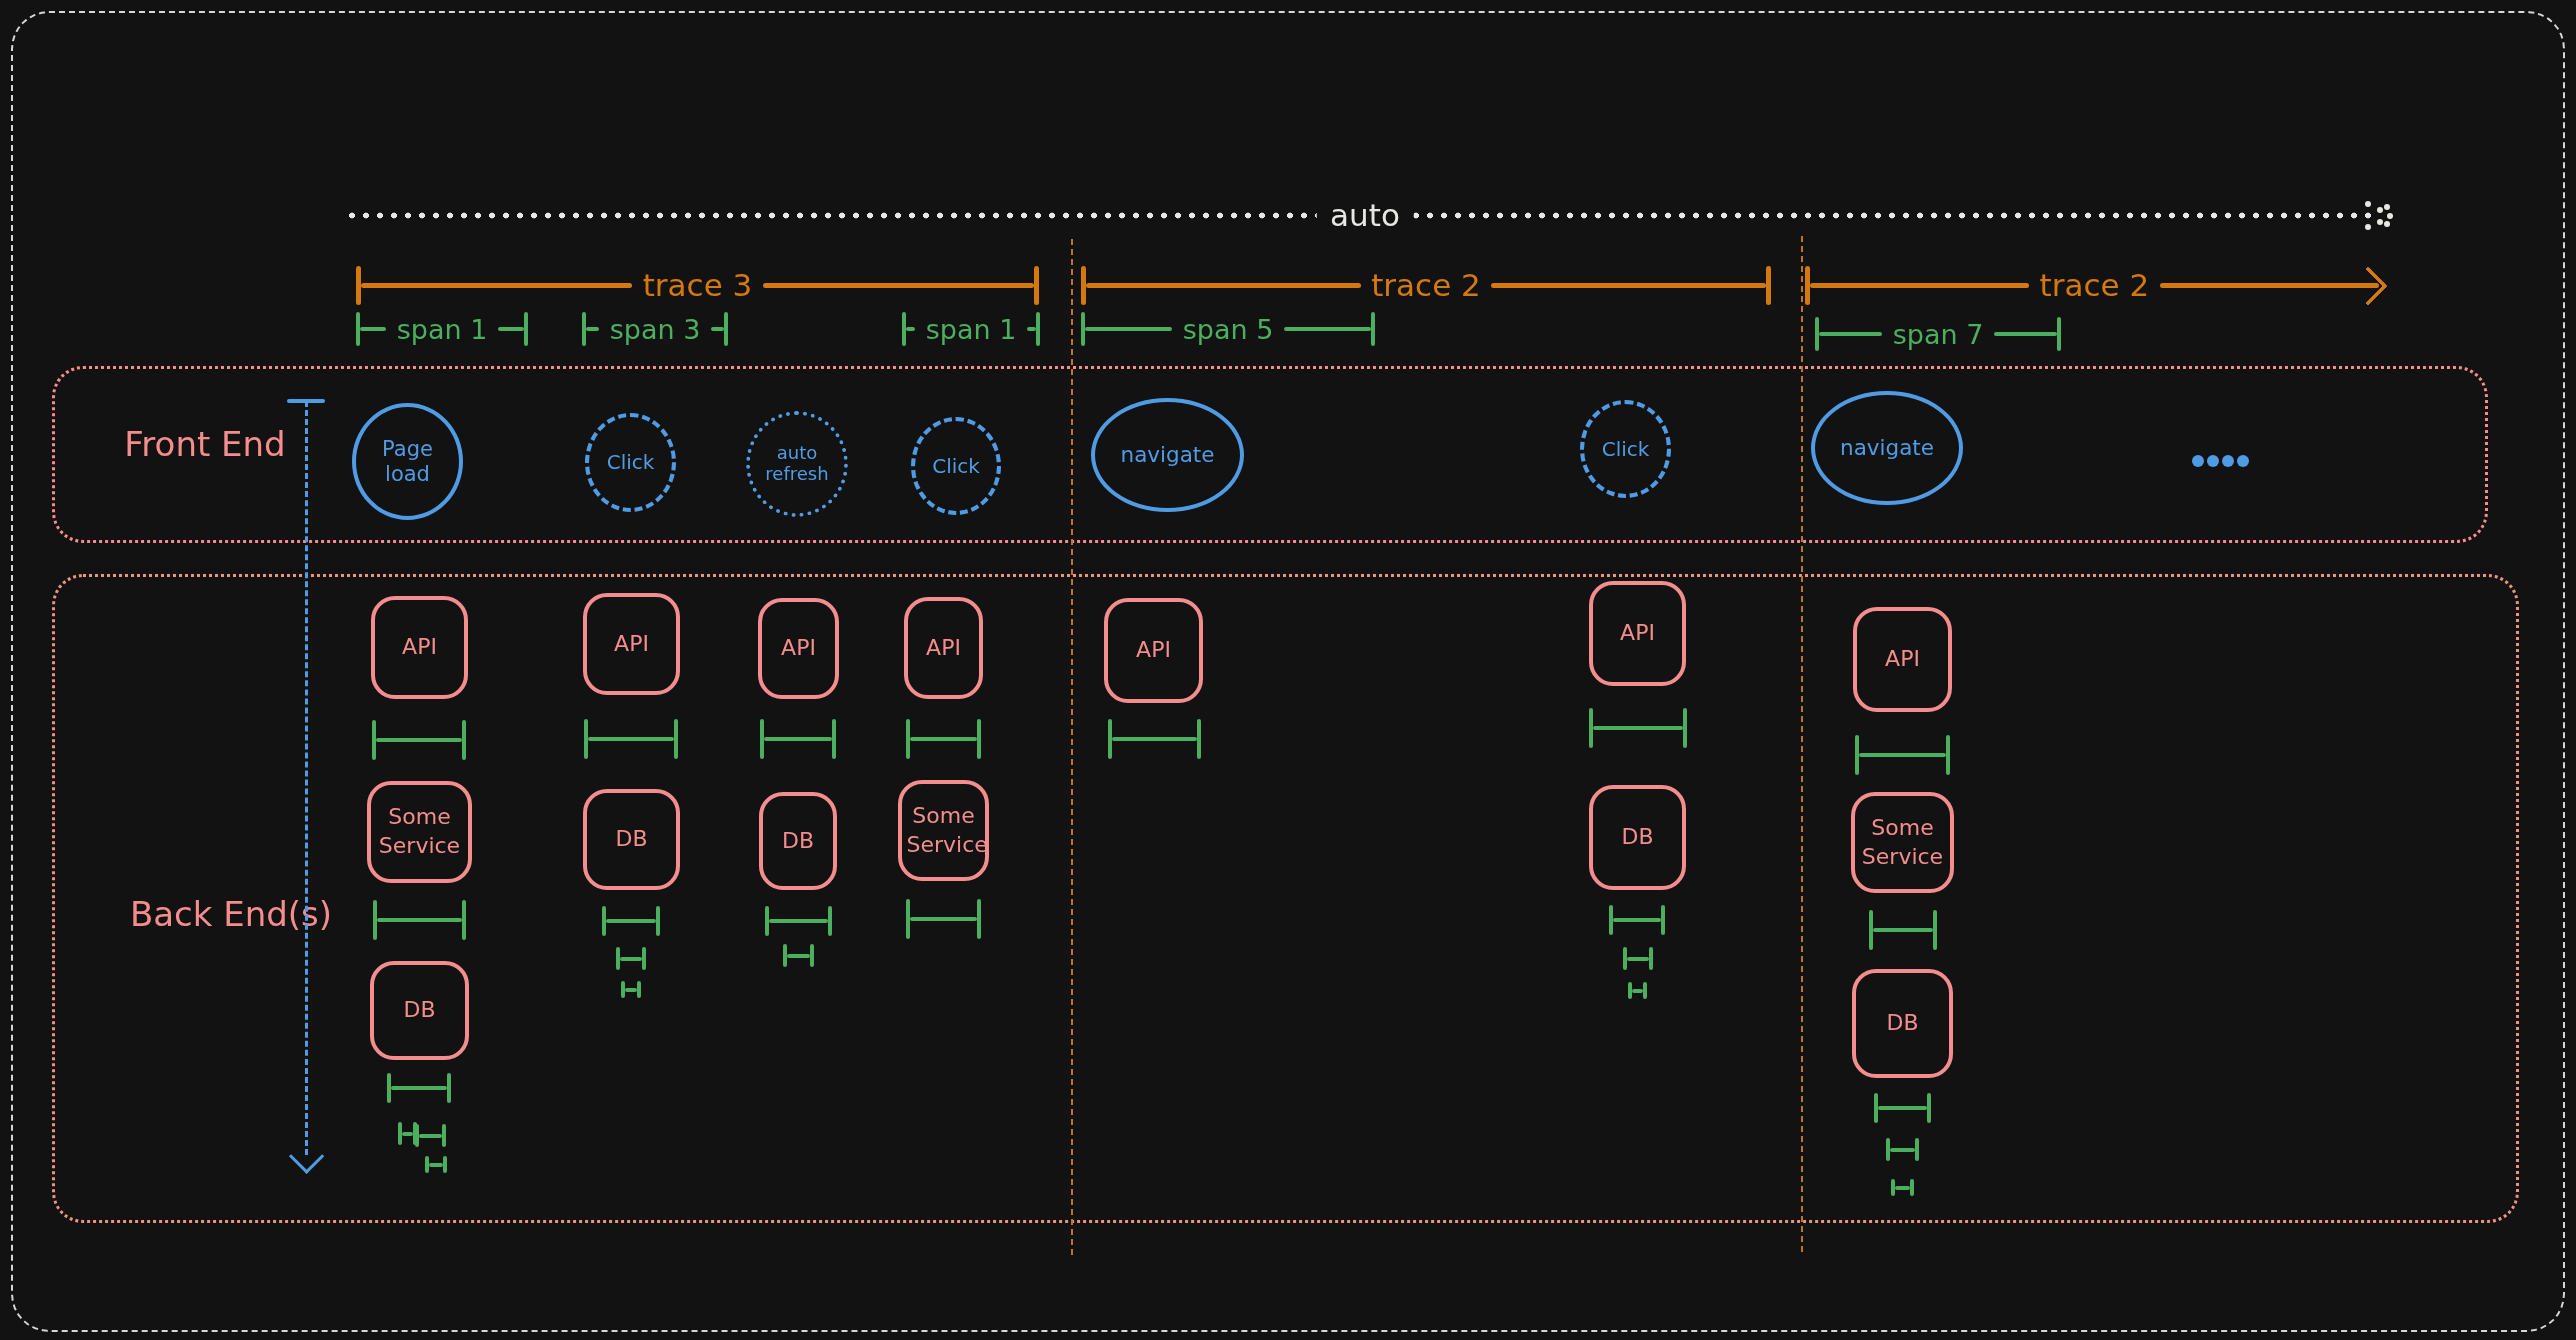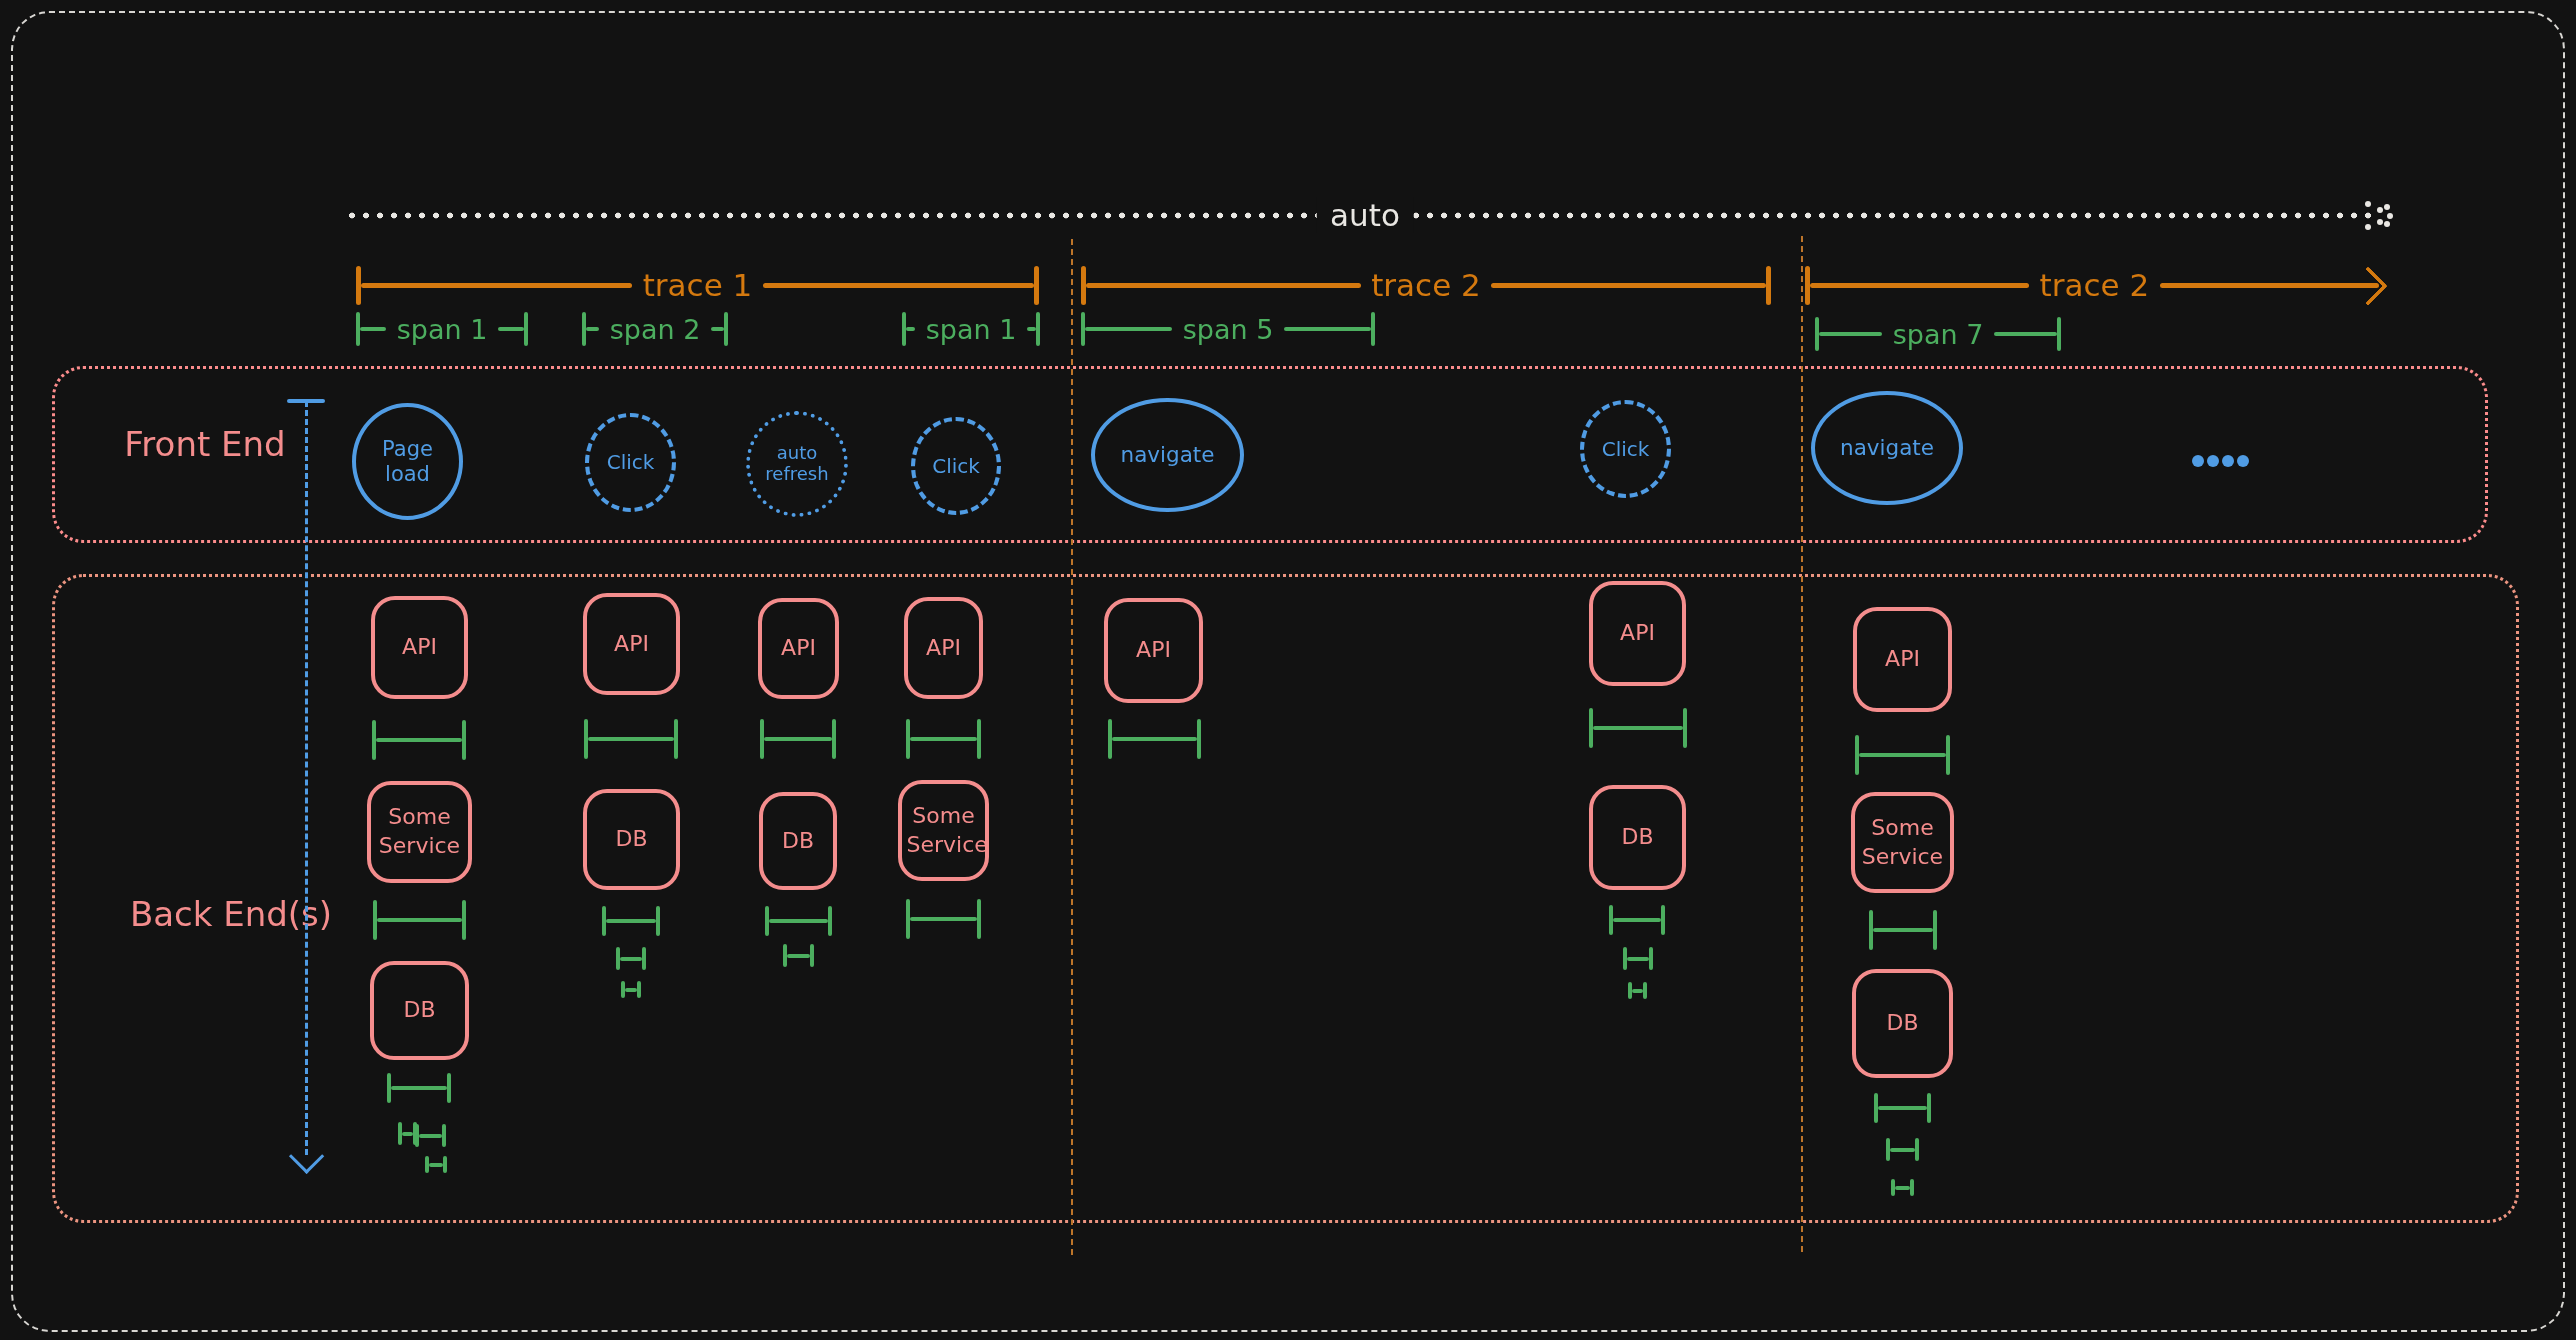--- a/index.html
+++ b/index.html
@@ -76,21 +76,21 @@
   <div class="lane-label" id="feLabel" style="left: 173px; top: 444px;">Front End</div>
   <div class="lane be" id="beBox" style="left: 52px; top: 574px; width: 2461px; height: 643px;"></div>
   <div class="lane-label" id="beLabel" style="left: 199px; top: 914px;">Back End(s)</div>
 
   <div id="layer">
       <div class="divider" style="left: 1071px; top: 239px; height: 1016px;"></div>
       <div class="divider" style="left: 1801px; top: 236px; height: 1016px;"></div>
       <div class="hb or" style="left: 356px; top: 266px; width: 683px; height: 39px;">
         <div class="cap"></div>
         <div class="ln"></div>
-        <div class="lb">trace 1</div>
+        <div class="lb">trace 3</div>
         <div class="ln"></div>
         <div class="cap"></div>
       </div>
       <div class="hb or" style="left: 1081px; top: 266px; width: 690px; height: 39px;">
         <div class="cap"></div>
         <div class="ln"></div>
         <div class="lb">trace 2</div>
         <div class="ln"></div>
         <div class="cap"></div>
       </div>
@@ -104,21 +104,21 @@
       <div class="hb gr" style="left: 356px; top: 312px; width: 172px; height: 34px;">
         <div class="cap"></div>
         <div class="ln"></div>
         <div class="lb">span 1</div>
         <div class="ln"></div>
         <div class="cap"></div>
       </div>
       <div class="hb gr" style="left: 582px; top: 312px; width: 146px; height: 34px;">
         <div class="cap"></div>
         <div class="ln"></div>
-        <div class="lb">span 2</div>
+        <div class="lb">span 3</div>
         <div class="ln"></div>
         <div class="cap"></div>
       </div>
       <div class="hb gr" style="left: 902px; top: 312px; width: 138px; height: 34px;">
         <div class="cap"></div>
         <div class="ln"></div>
         <div class="lb">span 1</div>
         <div class="ln"></div>
         <div class="cap"></div>
       </div>

